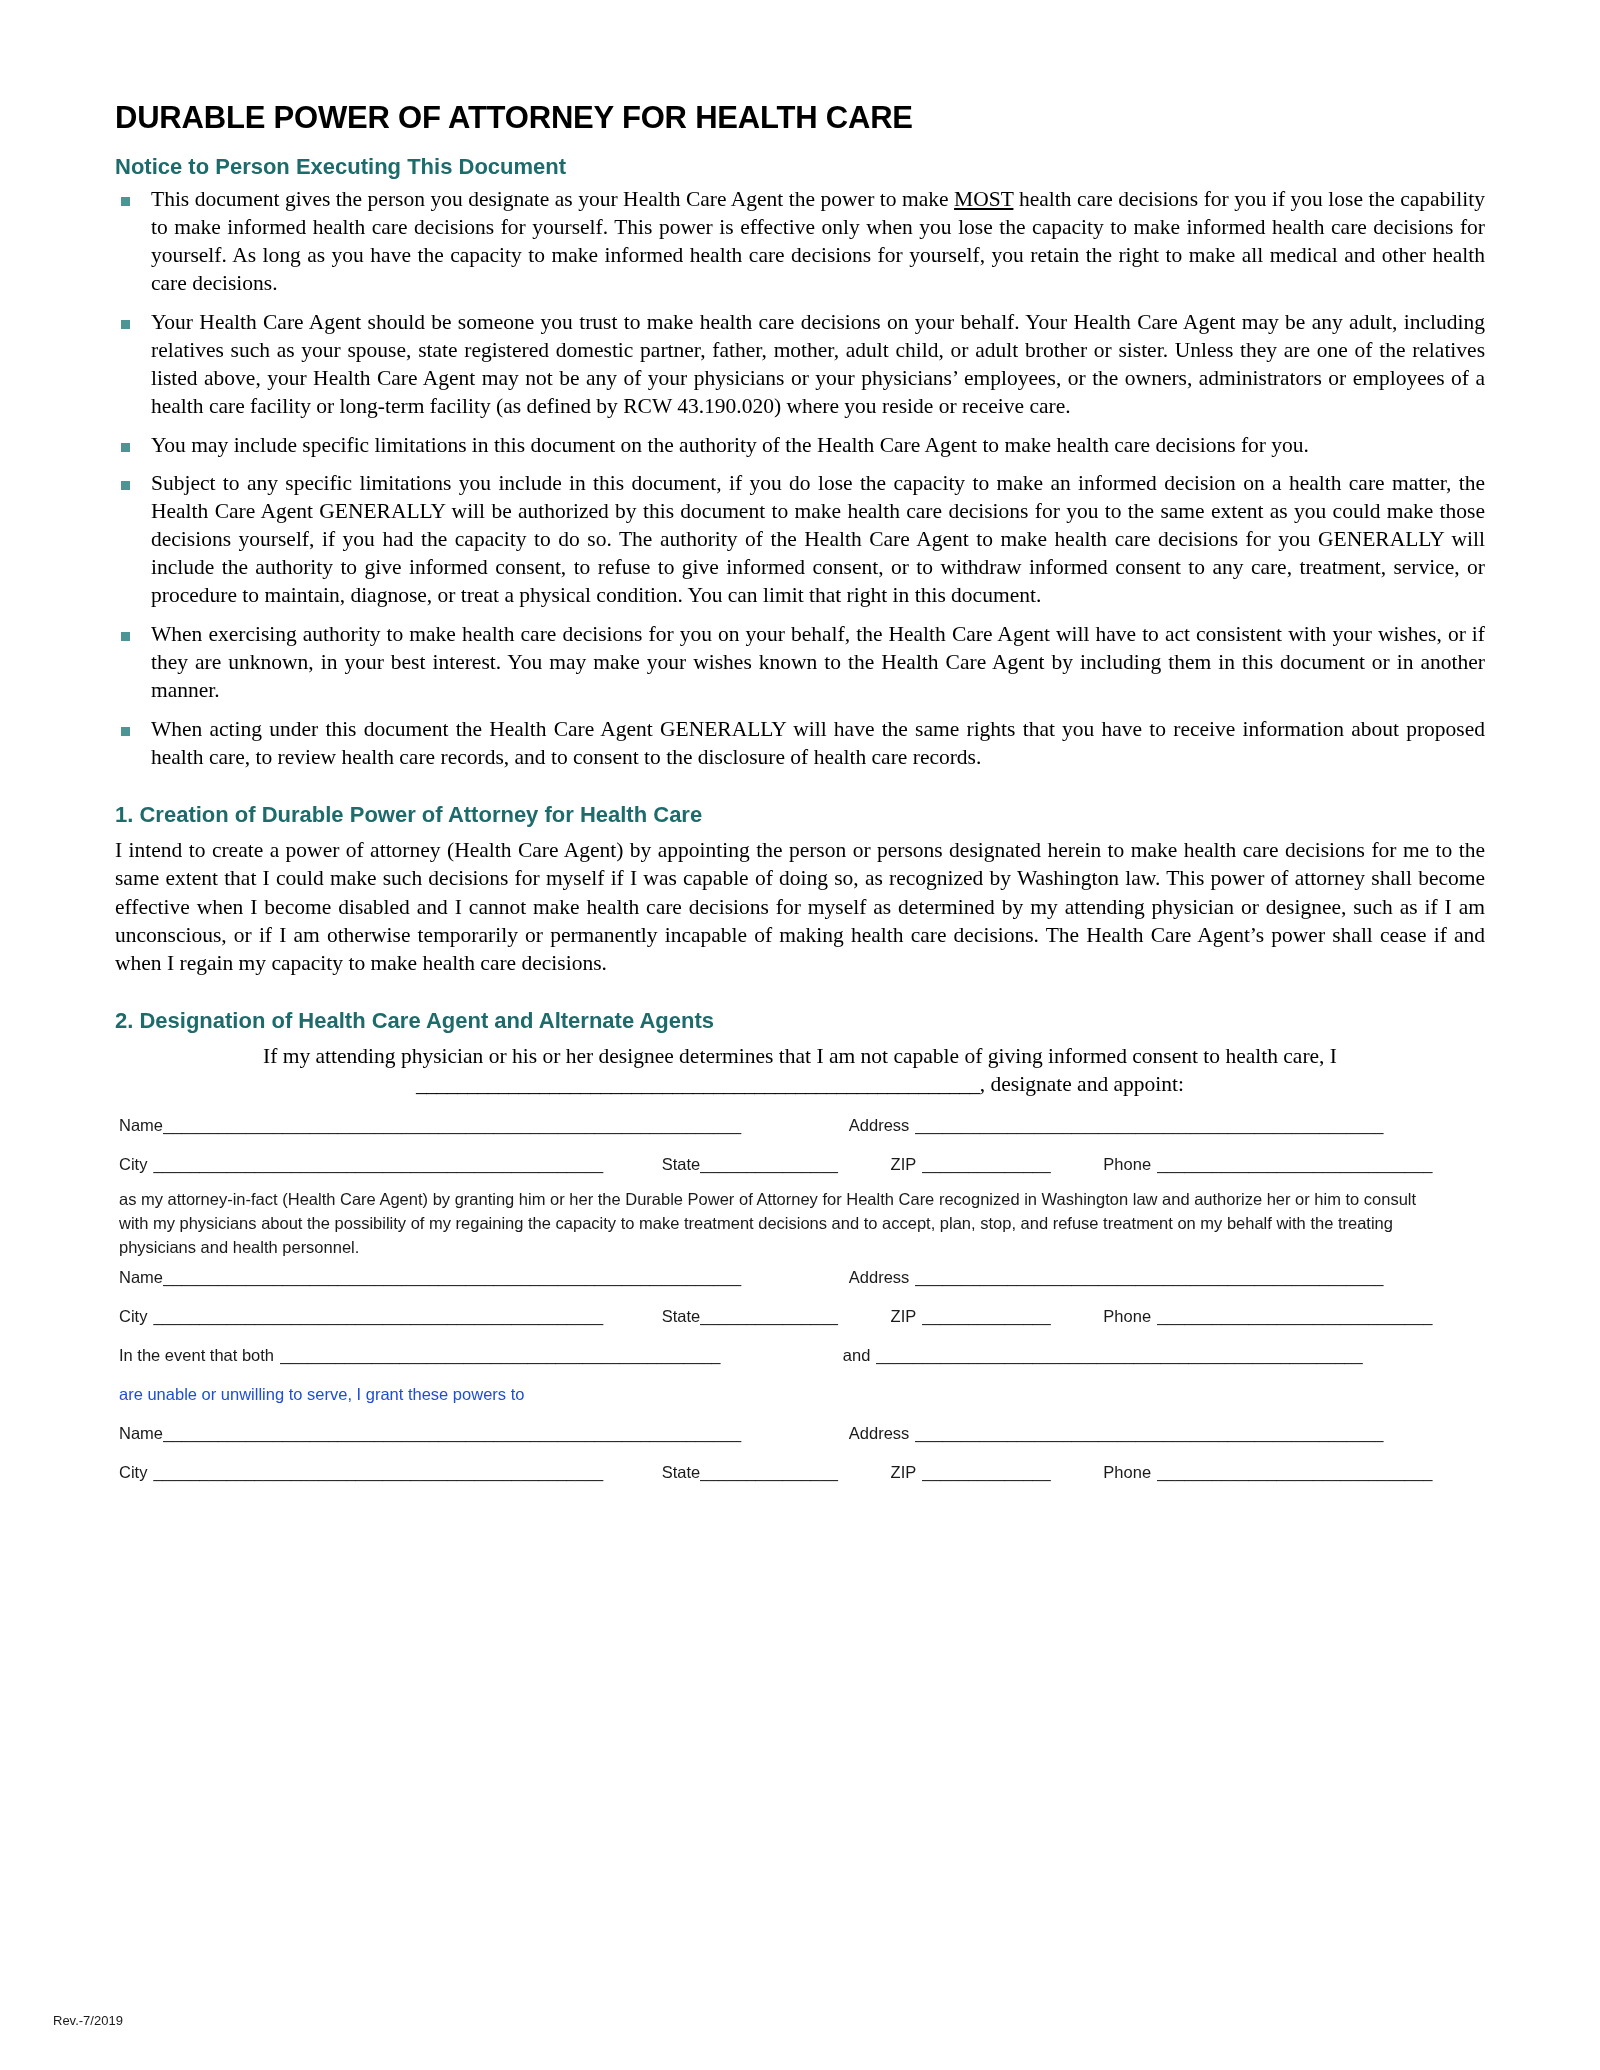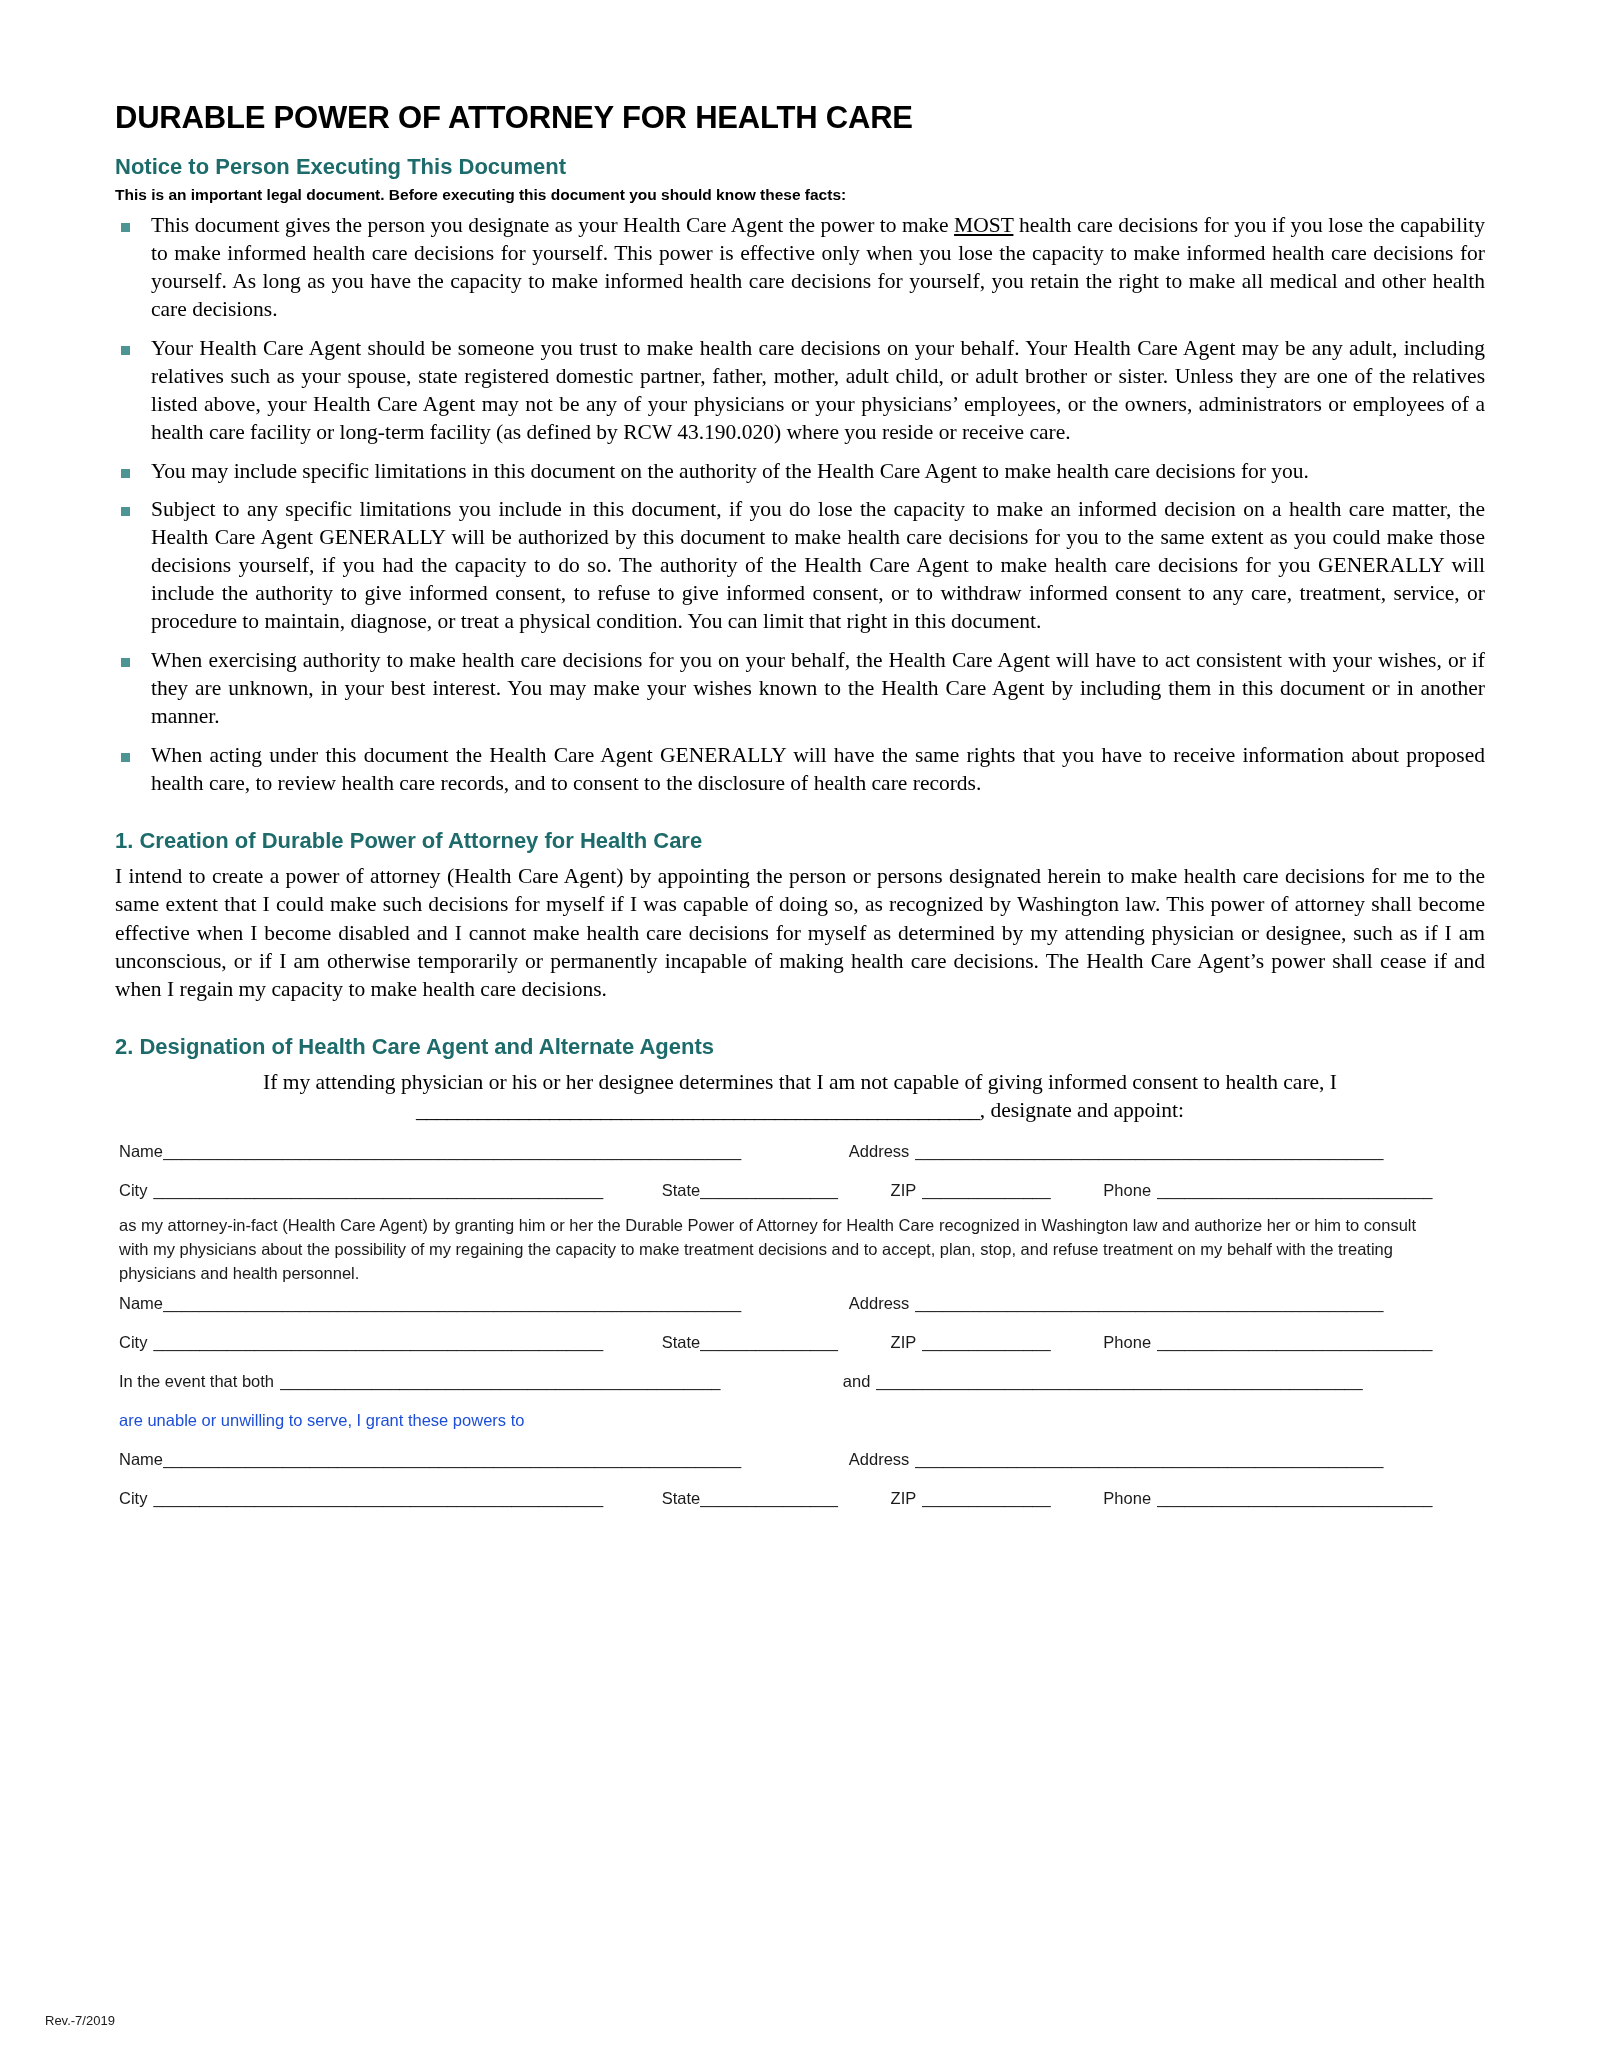--- a/index.html
+++ b/index.html
@@ -125,41 +125,40 @@
   }
   .form-plain {
     font-family: "Liberation Sans", sans-serif;
     font-size: 16.5px;
     color: #1d4ed8;
     padding-left: 4px;
     margin: 0 0 20px 0;
   }
   .footer {
     position: absolute;
-    left: 45px;
+    left: 53px;
     bottom: 42px;
     font-family: "Liberation Sans", sans-serif;
     font-size: 13px;
     color: #1a1a1a;
   }
   .inline-line {
     font-family: "Liberation Serif", serif;
     letter-spacing: -0.5px;
   }
 </style>
 </head>
 <body>
 
 <div class="page">
   <div class="content">
 
     <h1 class="doc-title">DURABLE POWER OF ATTORNEY FOR HEALTH CARE</h1>
 
     <h2 class="section-head">Notice to Person Executing This Document</h2>
-    <p class="lead-bold">This is an important legal document. Before executing this document you should know these facts:</p>
 
     <ul class="notice-list">
       <li>
         <span class="bullet"></span><span>This document gives the person you designate as your Health Care Agent the power to make </span><u class="ul">MOST</u><span> health care decisions for you if you lose the capability to make informed health care decisions for yourself. This power is effective only when you lose the capacity to make informed health care decisions for yourself. As long as you have the capacity to make informed health care decisions for yourself, you retain the right to make all medical and other health care decisions.</span>
       </li>
       <li>
         <span class="bullet"></span><span>Your Health Care Agent should be someone you trust to make health care decisions on your behalf. Your Health Care Agent may be any adult, including relatives such as your spouse, state registered domestic partner, father, mother, adult child, or adult brother or sister. Unless they are one of the relatives listed above, your Health Care Agent may not be any of your physicians or your physicians’ employees, or the owners, administrators or employees of a health care facility or long-term facility (as defined by RCW 43.190.020) where you reside or receive care.</span>
       </li>
       <li>
         <span class="bullet"></span><span>You may include specific limitations in this document on the authority of the Health Care Agent to make health care decisions for you.</span>

